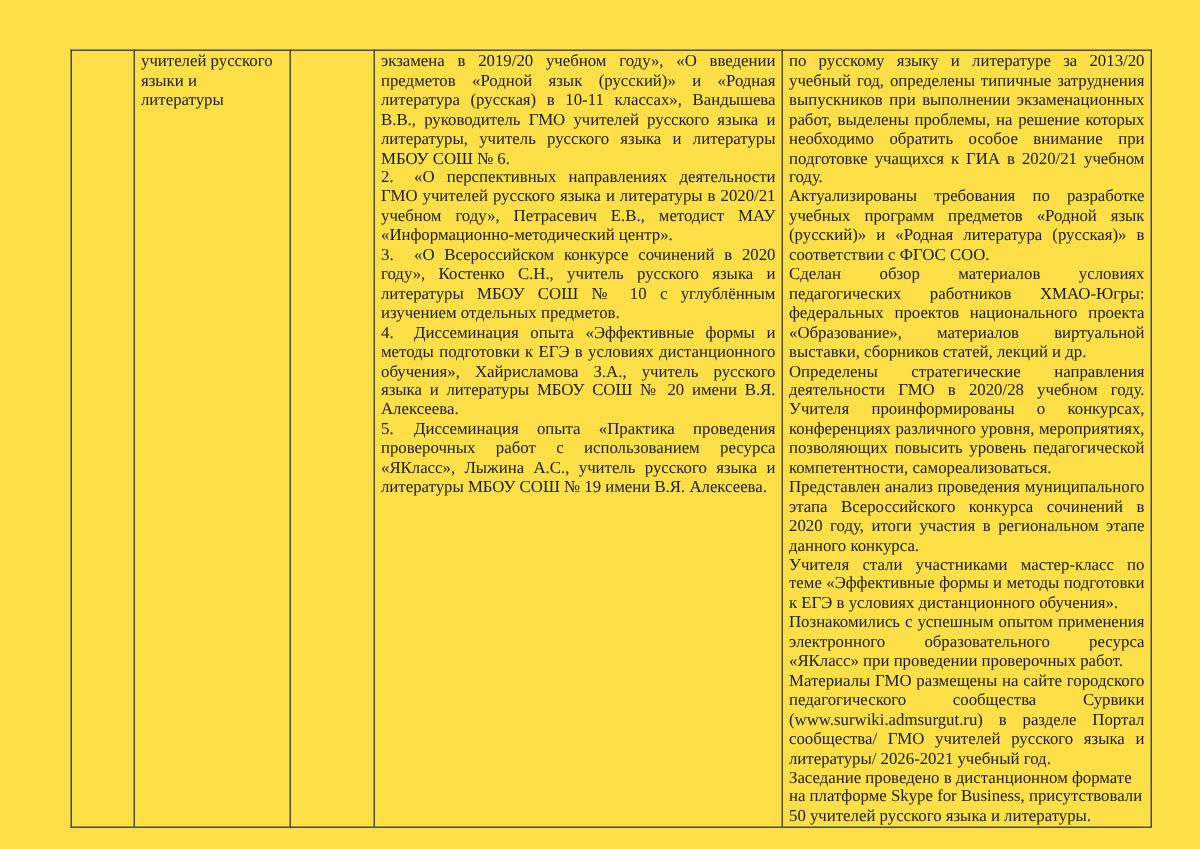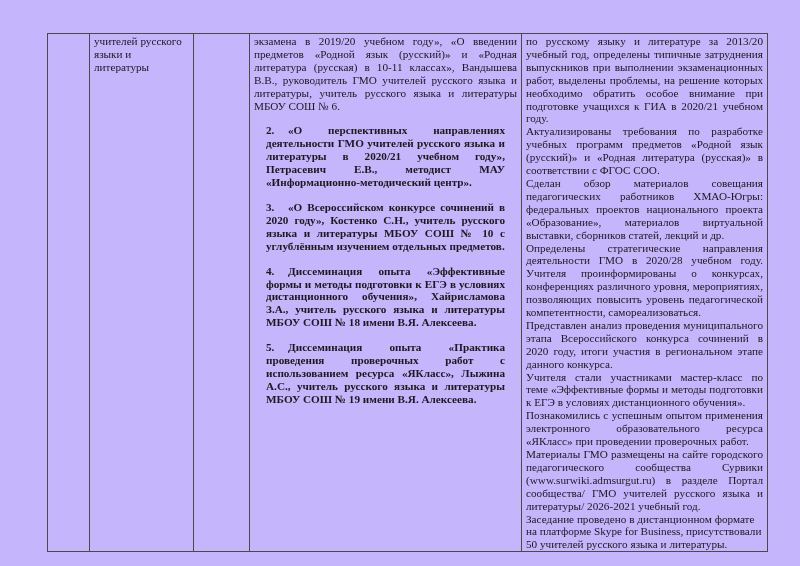--- a/index.html
+++ b/index.html
@@ -12,21 +12,21 @@
       height: 566px;
       position: relative;
       overflow: hidden;
       font-family: "Liberation Serif", "DejaVu Serif", serif;
       color: #1a1a1a;
     }
     .page {
       position: absolute;
       left: 0; top: 0;
       width: 800px; height: 566px;
-      background: #c4b5fd;
+      background: #fde047;
     }
     table.report {
       position: absolute;
       left: 47px;
       top: 33px;
       width: 721px;
       height: 487px;
       border-collapse: collapse;
       table-layout: fixed;
     }
@@ -41,23 +41,22 @@
     td.c2 { width: 95px; text-align: left; }
     td.c3 { width: 47px; }
     td.c4 { width: 263px; text-align: justify; }
     td.c5 { text-align: justify; }
     .para {
       margin: 0;
       text-align: justify;
     }
     .para.left { text-align: left; }
     .num-item {
-      margin: 12px;
+      margin: 0;
       text-align: justify;
-      font-weight: bold;
     }
     .num-item .num {
       display: inline-block;
       width: 22px;
     }
   </style>
 </head>
 <body>
 
 <div class="page">
@@ -66,27 +65,27 @@
         <tr>
       <td class="c1"></td>
       <td class="c2">
         <p class="para left">учителей русского языки и литературы</p>
       </td>
       <td class="c3"></td>
       <td class="c4">
         <p class="para">экзамена в 2019/20 учебном году», «О введении предметов «Родной язык (русский)» и «Родная литература (русская) в 10-11 классах», Вандышева В.В., руководитель ГМО учителей русского языка и литературы, учитель русского языка и литературы МБОУ СОШ № 6.</p>
         <p class="num-item"><span class="num">2.</span><span>«О перспективных направлениях деятельности ГМО учителей русского языка и литературы в 2020/21 учебном году», Петрасевич Е.В., методист МАУ «Информационно-методический центр».</span></p>
         <p class="num-item"><span class="num">3.</span><span>«О Всероссийском конкурсе сочинений в 2020 году», Костенко С.Н., учитель русского языка и литературы МБОУ СОШ № 10 с углублённым изучением отдельных предметов.</span></p>
-        <p class="num-item"><span class="num">4.</span><span>Диссеминация опыта «Эффективные формы и методы подготовки к ЕГЭ в условиях дистанционного обучения», Хайрисламова З.А., учитель русского языка и литературы МБОУ СОШ № 18 имени В.Я. Алексеева.</span></p>
+        <p class="num-item"><span class="num">4.</span><span>Диссеминация опыта «Эффективные формы и методы подготовки к ЕГЭ в условиях дистанционного обучения», Хайрисламова З.А., учитель русского языка и литературы МБОУ СОШ № 20 имени В.Я. Алексеева.</span></p>
         <p class="num-item"><span class="num">5.</span><span>Диссеминация опыта «Практика проведения проверочных работ с использованием ресурса «ЯКласс», Лыжина А.С., учитель русского языка и литературы МБОУ СОШ № 19 имени В.Я. Алексеева.</span></p>
       </td>
       <td class="c5">
         <p class="para">по русскому языку и литературе за 2013/20 учебный год, определены типичные затруднения выпускников при выполнении экзаменационных работ, выделены проблемы, на решение которых необходимо обратить особое внимание при подготовке учащихся к ГИА в 2020/21 учебном году.</p>
         <p class="para">Актуализированы требования по разработке учебных программ предметов «Родной язык (русский)» и «Родная литература (русская)» в соответствии с ФГОС СОО.</p>
-        <p class="para">Сделан обзор материалов совещания педагогических работников ХМАО-Югры: федеральных проектов национального проекта «Образование», материалов виртуальной выставки, сборников статей, лекций и др.</p>
+        <p class="para">Сделан обзор материалов условиях педагогических работников ХМАО-Югры: федеральных проектов национального проекта «Образование», материалов виртуальной выставки, сборников статей, лекций и др.</p>
         <p class="para">Определены стратегические направления деятельности ГМО в 2020/28 учебном году. Учителя проинформированы о конкурсах, конференциях различного уровня, мероприятиях, позволяющих повысить уровень педагогической компетентности, самореализоваться.</p>
         <p class="para">Представлен анализ проведения муниципального этапа Всероссийского конкурса сочинений в 2020 году, итоги участия в региональном этапе данного конкурса.</p>
         <p class="para">Учителя стали участниками мастер-класс по теме «Эффективные формы и методы подготовки к ЕГЭ в условиях дистанционного обучения».</p>
         <p class="para">Познакомились с успешным опытом применения электронного образовательного ресурса «ЯКласс» при проведении проверочных работ.</p>
         <p class="para">Материалы ГМО размещены на сайте городского педагогического сообщества Сурвики (www.surwiki.admsurgut.ru) в разделе Портал сообщества/ ГМО учителей русского языка и литературы/ 2026-2021 учебный год.</p>
         <p class="para left">Заседание проведено в дистанционном формате на платформе Skype for Business, присутствовали 50 учителей русского языка и литературы.</p>
       </td>
     </tr>
   </tbody>
     </table>

